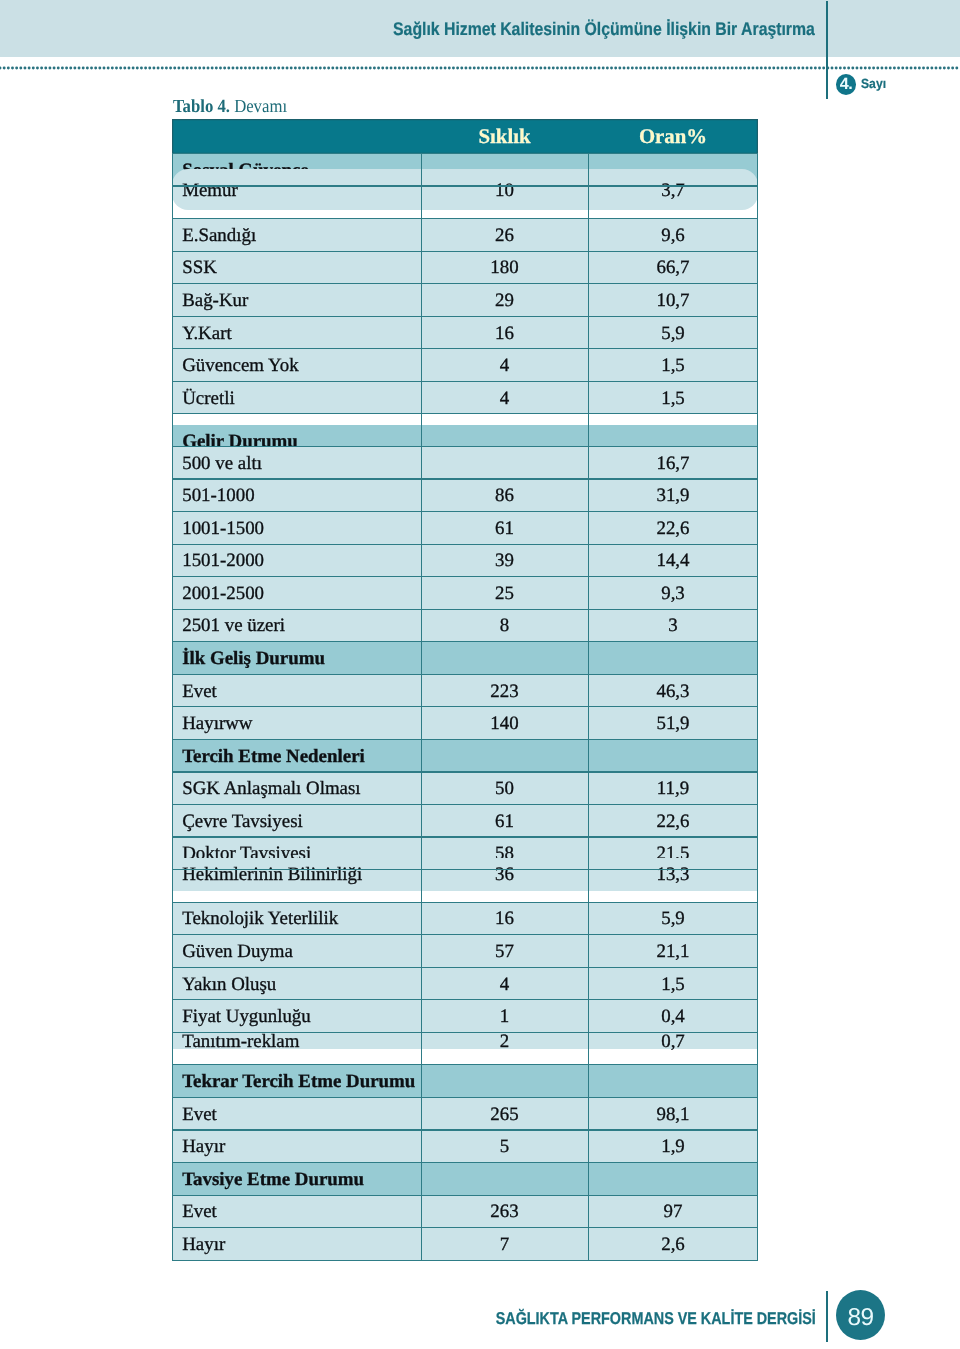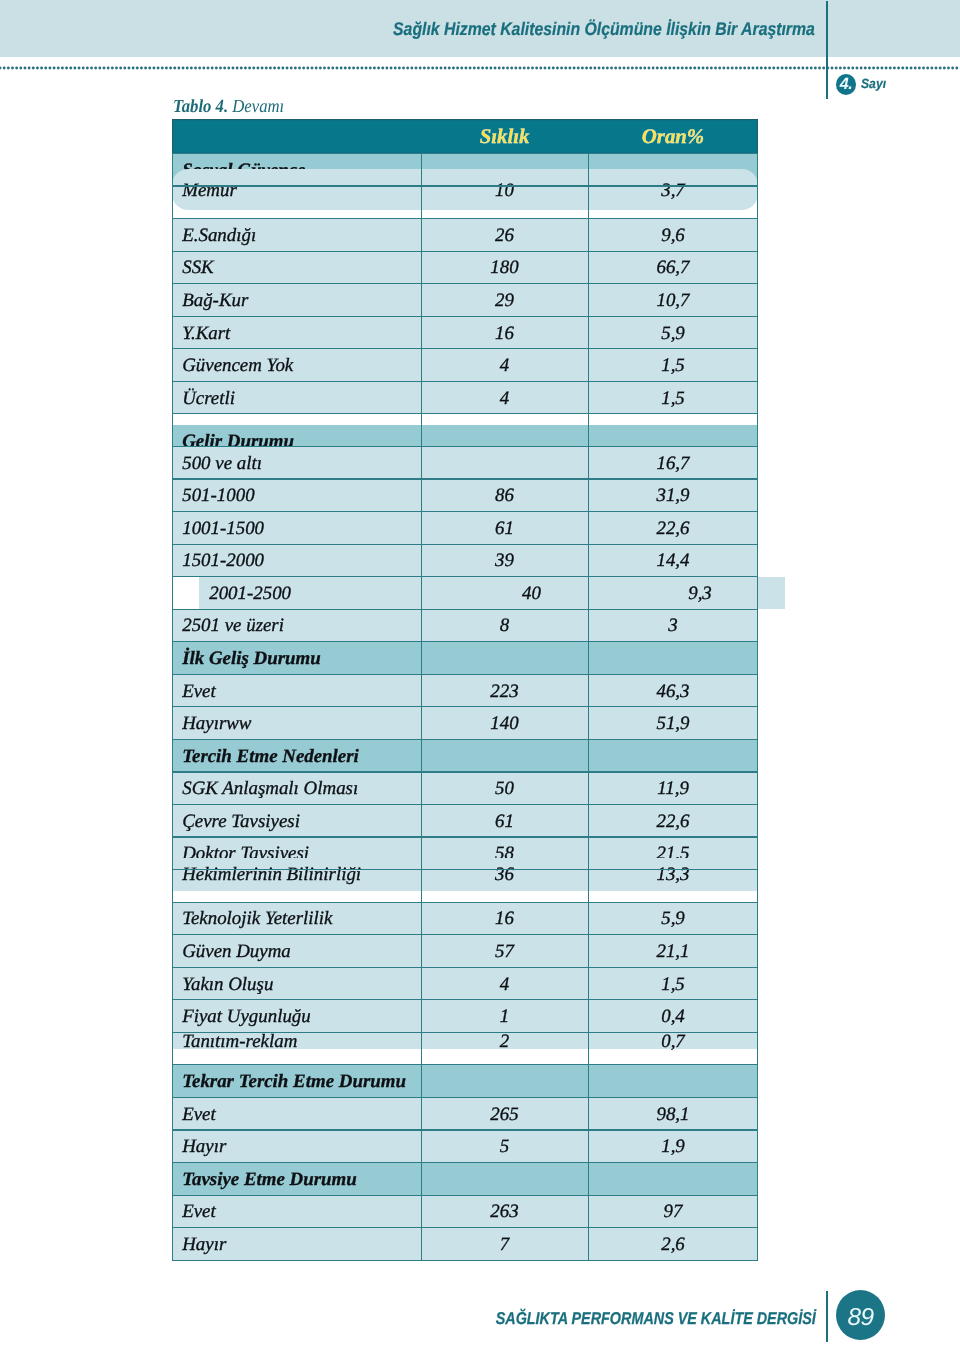--- a/index.html
+++ b/index.html
@@ -1,18 +1,18 @@
 <!DOCTYPE html>
 <html><head>
 <meta charset="utf-8">
 <style>
   html,body{margin:0;padding:0;background:#fff;}
   *{-webkit-font-smoothing:antialiased;text-rendering:geometricPrecision;}
   body{width:960px;height:1349px;font-family:"Liberation Serif",serif;position:relative;overflow:hidden;}
-  .page{position:relative;width:960px;height:1349px;background:#fff;font-style:italic;}
+  .page{position:relative;width:960px;height:1349px;background:#fff;}
 
   .topband{position:absolute;left:0;top:0;width:960px;height:57px;background:#cbe0e5;}
   .runhead{position:absolute;right:145.3px;top:19.9px;text-align:right;
            font-family:"Liberation Sans",sans-serif;font-weight:bold;font-size:18.3px;
            color:#1a6f7e;letter-spacing:-0.02px;white-space:nowrap;line-height:1;-webkit-text-stroke:0.2px #1a6f7e;
            display:inline-block;transform:scaleX(0.8664);transform-origin:100% 50%;}
   .dotline{position:absolute;left:0;top:66.1px;width:960px;height:4px;}
   .vline-top{position:absolute;left:825.7px;top:1px;width:2.6px;height:98px;background:#1d6f7c;}
   .circ-small{position:absolute;left:835.8px;top:73.7px;width:20.4px;height:21px;border-radius:50%;
            background:#10758a;color:#e9fbfd;font-family:"Liberation Sans",sans-serif;font-weight:bold;
@@ -31,21 +31,21 @@
   .grp{background:#97cbd3;padding-left:36px;}
   .dat{background:#cbe3e8;}
   .cell{position:absolute;top:0;bottom:0;box-sizing:border-box;}
   .c1{left:0;width:249px;}
   .c2{left:249px;width:167px;}
   .c3{left:416px;width:170px;}
   .txt{position:absolute;left:0;right:0;top:50%;transform:translateY(-50%);line-height:1;white-space:nowrap;margin-top:1.0px;}
   .lbl .txt{text-align:left;padding-left:10.2px;}
   .num .txt{text-align:center;}
   .trow .txt{font-size:18.9px;color:#0d1014;-webkit-text-stroke:0.32px #0d1014;}
-  .thead .txt{color:#fde047;font-weight:bold;font-size:20.8px;margin-top:0.8px;-webkit-text-stroke:0.25px #f7fdfd;}
+  .thead .txt{color:#fef9c3;font-weight:bold;font-size:20.8px;margin-top:0.8px;-webkit-text-stroke:0.25px #f7fdfd;}
   .grp .txt{font-weight:bold;}
   .bdr{position:absolute;background:#2e7c86;}
 
   .footer-text{position:absolute;right:144.6px;top:1310px;text-align:right;line-height:1;
            font-family:"Liberation Sans",sans-serif;font-weight:bold;font-size:17.1px;color:#1a6f7e;white-space:nowrap;
            -webkit-text-stroke:0.25px #1a6f7e;display:inline-block;transform:scaleX(0.8406);transform-origin:100% 50%;}
   .vline-bot{position:absolute;left:825.7px;top:1290.8px;width:2.6px;height:50.9px;background:#1d6f7c;}
   .circ-big{position:absolute;left:835.8px;top:1290.1px;width:49.4px;height:50.4px;border-radius:50%;
            background:#1c7586;color:#e9f9fb;font-family:"Liberation Sans",sans-serif;
            font-size:24.4px;text-align:center;line-height:55px;letter-spacing:-0.5px;}
@@ -208,26 +208,26 @@
         <div class="cell c1 lbl">
           <span class="txt">1501-2000</span>
         </div>
         <div class="cell c2 num">
           <span class="txt">39</span>
         </div>
         <div class="cell c3 num">
           <span class="txt">14,4</span>
         </div>
       </div>
-    <div class="trow dat" style="top:457.65px;height:32.55px;margin-left:27px;">
+    <div class="trow dat" style="top:457.65px;height:32.55px;">
         <div class="cell c1 lbl">
           <span class="txt">2001-2500</span>
         </div>
         <div class="cell c2 num">
-          <span class="txt">40</span>
+          <span class="txt">25</span>
         </div>
         <div class="cell c3 num">
           <span class="txt">9,3</span>
         </div>
       </div>
     <div class="trow dat" style="top:490.20px;height:32.55px;">
         <div class="cell c1 lbl">
           <span class="txt">2501 ve üzeri</span>
         </div>
         <div class="cell c2 num">

